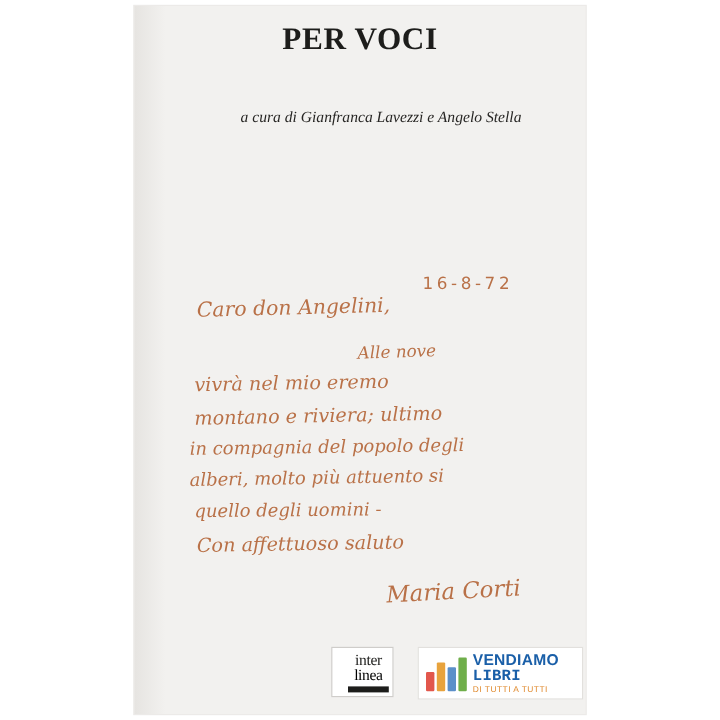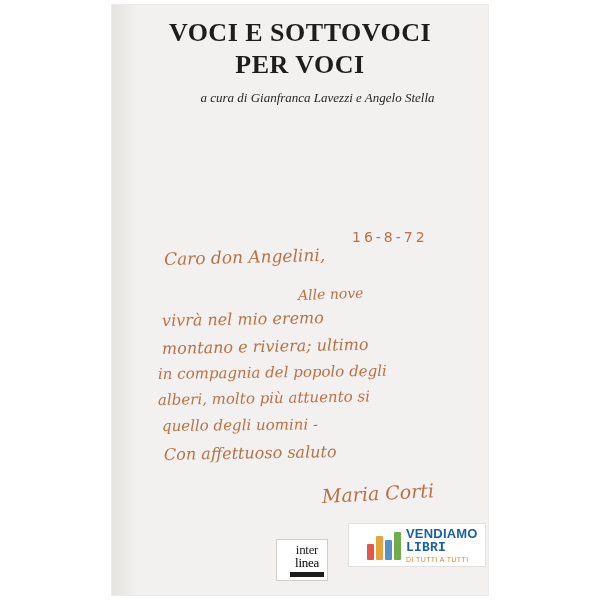--- a/index.html
+++ b/index.html
@@ -121,29 +121,29 @@
   .logo-interlinea .bar {
     margin-top: 2px;
     width: 34px;
     height: 5px;
     background: #1d1d1b;
   }
   
   .badge {
     position: absolute;
     left: 236px;
-    top: 518px;
+    top: 534px;
     width: 138px;
     height: 44px;
     background: #ffffff;
     border: 1px solid #e2e0dd;
     box-sizing: border-box;
     display: flex;
     align-items: center;
-    padding: 3px 16px;
+    padding: 3px 4px;
   }
   .badge-bars {
     display: flex;
     align-items: flex-end;
     gap: 2px;
     height: 30px;
     margin-right: 5px;
     margin-left: 2px;
   }
   .badge-bars span {
@@ -182,21 +182,20 @@
 </style>
 </head>
 <body>
 
 <div id="page">
 
   <div class="cover">
     <div class="cover-shade"></div>
 
     <div class="title-block">
-      <div class="title-line">VOCI E SOTTOVOCI</div>
       <div class="title-line">PER VOCI</div>
     </div>
 
     <div class="editors">
       <div>a cura di Gianfranca Lavezzi e Angelo Stella</div>
     </div>
 
     <div class="letter">
       <div class="hw date" style="left:204px; top:22px;">16-8-72</div>
 

